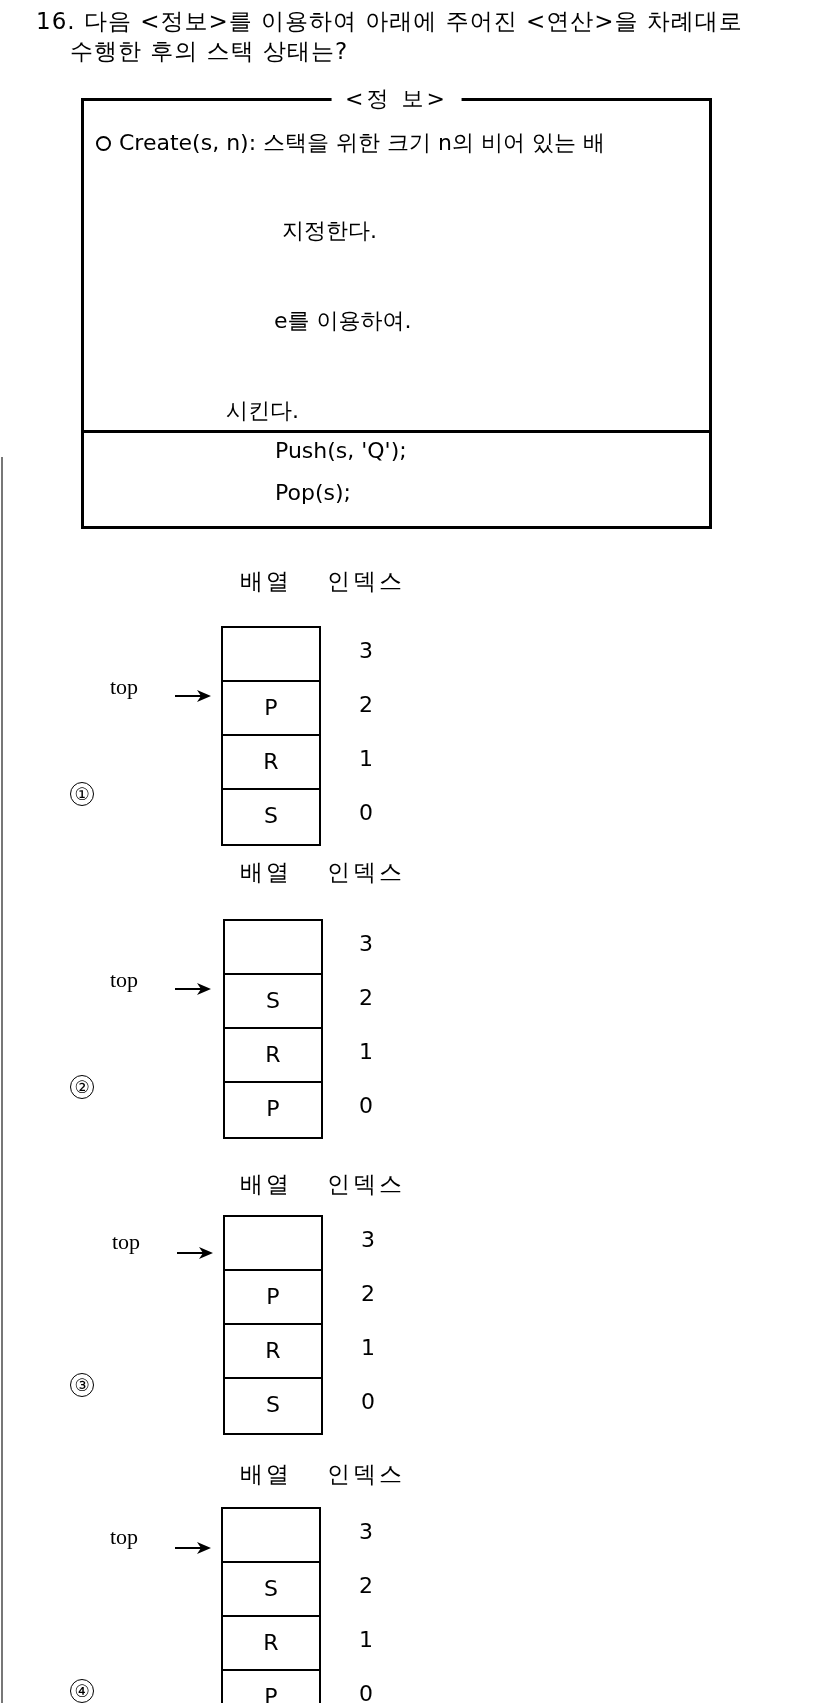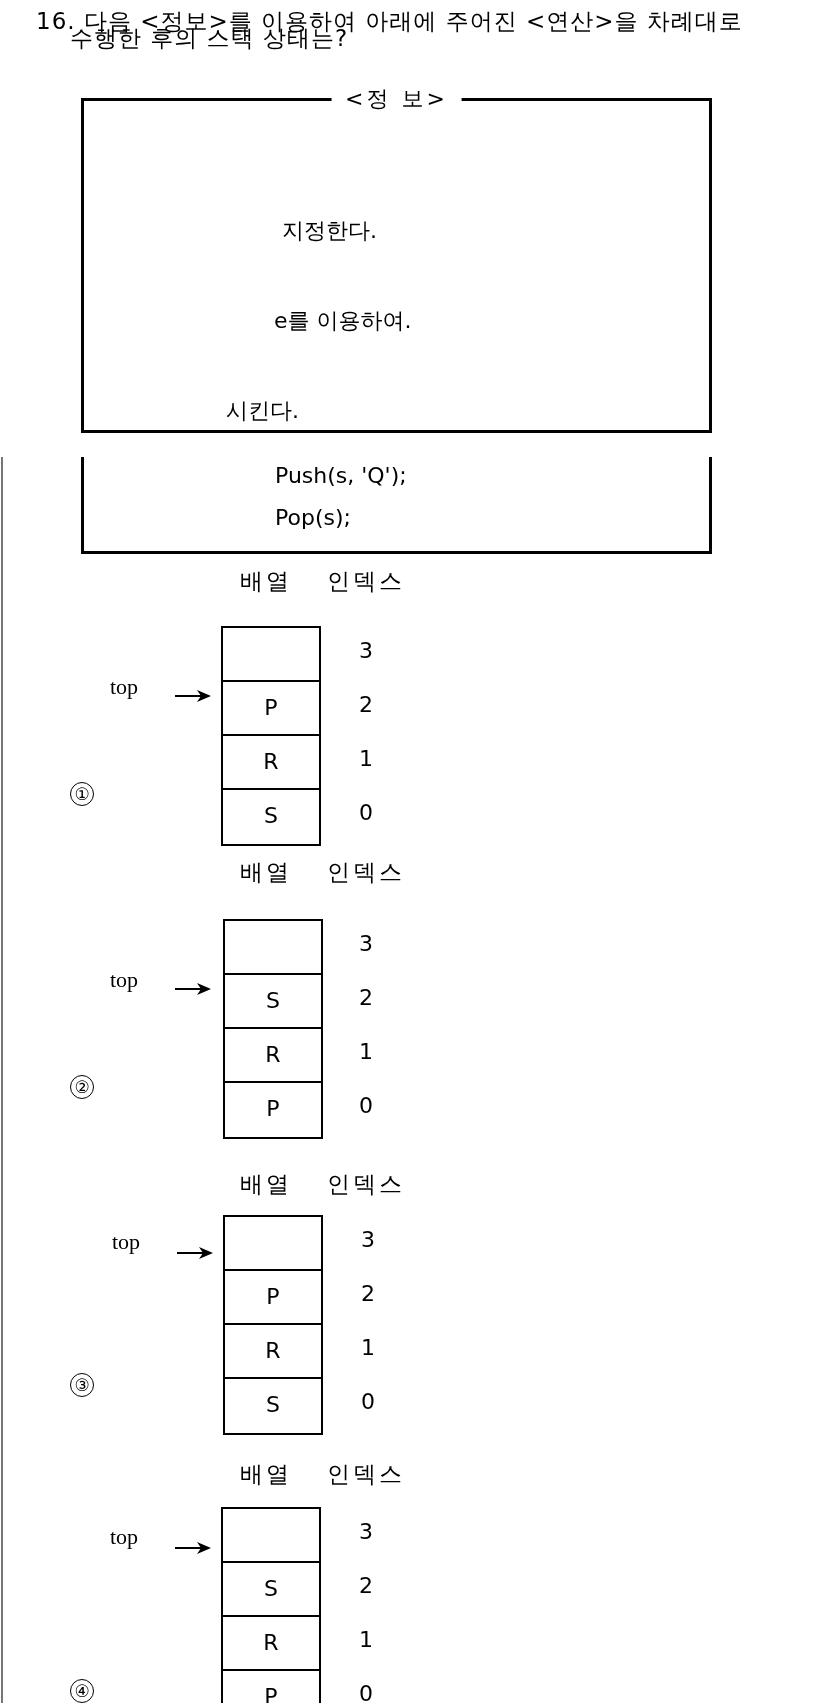--- a/index.html
+++ b/index.html
@@ -16,21 +16,21 @@
       position: absolute; top: -16px; left: 50%; transform: translateX(-50%);
       background: #fff; padding: 0 14px; font-size: 22px; letter-spacing: 3px;
       white-space: nowrap; line-height: 28px;
     }
     .def-row { position: absolute; font-size: 22px; white-space: nowrap; line-height: 28px; }
     .circle-bullet {
       display: inline-block; width: 15px; height: 15px; border: 2px solid #000;
       border-radius: 50%; vertical-align: -1px; margin-right: 8px; box-sizing: border-box;
     }
     .ops-box {
-      position: absolute; left: 81px; top: 457px; width: 631px; height: 97px;
+      position: absolute; left: 81px; top: 432px; width: 631px; height: 97px;
       border-left: 3px solid #000; border-right: 3px solid #000; border-bottom: 3px solid #000;
       box-sizing: border-box;
     }
     .ops-line { position: absolute; left: 191px; font-size: 22px; white-space: nowrap; }
     .left-rule {
       position: absolute; left: 1px; top: 457px; width: 2px; height: 1246px; background: #777;
     }
     .option { position: absolute; left: 0; width: 826px; height: 290px; }
     .opt-num {
       position: absolute; left: 70px; width: 24px; height: 24px; border: 1.5px solid #000;
@@ -49,25 +49,29 @@
     .top-label { position: absolute; font-size: 22px; font-family: Liberation Serif, serif; }
     .arrow { position: absolute; width: 36px; height: 14px; }
   </style>
 </head>
 <body>
 
 <div class="abs q-line" style="left:36px; top:6px;">
   <span>16.</span>
   <span>다음 &lt;정보&gt;를 이용하여 아래에 주어진 &lt;연산&gt;을 차례대로</span>
 </div>
-<div class="abs q-line" style="left:70px; top:23px;">수행한 후의 스택 상태는?</div>
+<div class="abs q-line" style="left:70px; top:36px;">수행한 후의 스택 상태는?</div>
 
 <div class="box" style="left:81px; top:98px; width:631px; height:335px;text-decoration:underline;">
   <div class="box-title">&lt;정 보&gt;</div>
 
+  <div class="def-row" style="left:12px; top:28px;">
+    <span class="circle-bullet"></span><span>Create(s, n):</span>
+    <span>스택을 위한 크기 n의 비어 있는 배</span>
+  </div>
   <div class="def-row" style="left:198px; top:116px;">지정한다.</div>
 
   <div class="def-row" style="left:190px; top:206px;">e를 이용하여.</div>
 
   <div class="def-row" style="left:142px; top:296px;">시킨다.</div>
 </div>
 
 <div class="left-rule"></div>
 
 <div class="ops-box">

